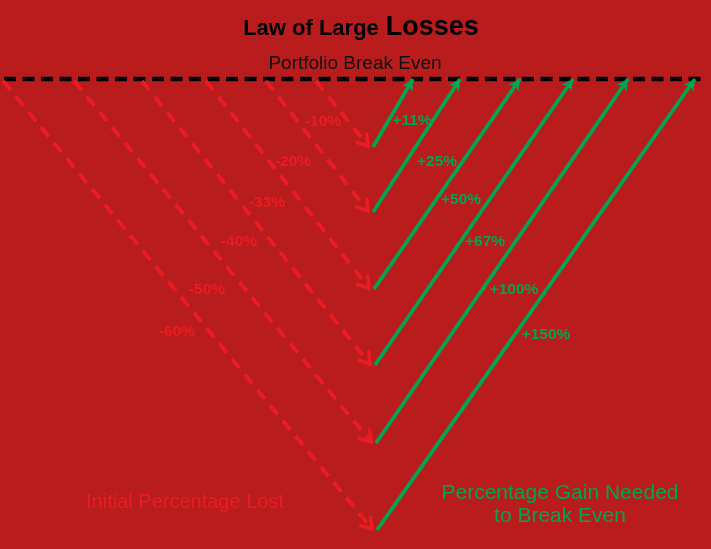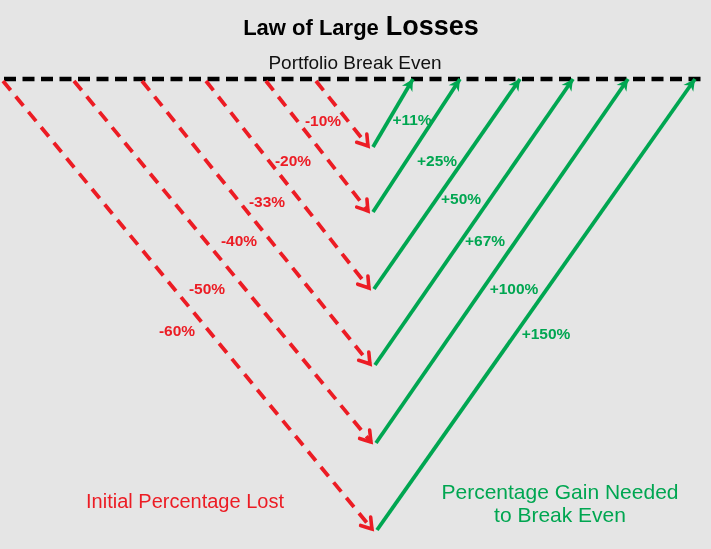--- a/index.html
+++ b/index.html
@@ -1,16 +1,16 @@
 <!DOCTYPE html>
 <html><head>
 <meta charset="utf-8">
 <style>
   html,body{margin:0;padding:0;background:#ffffff;}
-  .stage{position:relative;width:711px;height:549px;background:#e5e5e5;overflow:hidden;}
+  .stage{position:relative;width:711px;height:549px;background:#b91c1c;overflow:hidden;}
   svg{display:block;}
   svg text{font-family:"Liberation Sans","DejaVu Sans",sans-serif;}
   .title-prefix{font-size:22px;font-weight:700;fill:#000000;}
   .title-emphasis{font-size:27px;font-weight:700;fill:#000000;}
   .subtitle{font-size:19px;font-weight:400;fill:#111111;text-anchor:middle;}
   .pct{font-size:15.5px;font-weight:700;text-anchor:middle;}
   .caption-loss{font-size:20px;font-weight:400;text-anchor:middle;}
   .caption-gain{font-size:21px;font-weight:400;text-anchor:middle;}
   .chart-title{text-anchor:middle;}
 </style>

